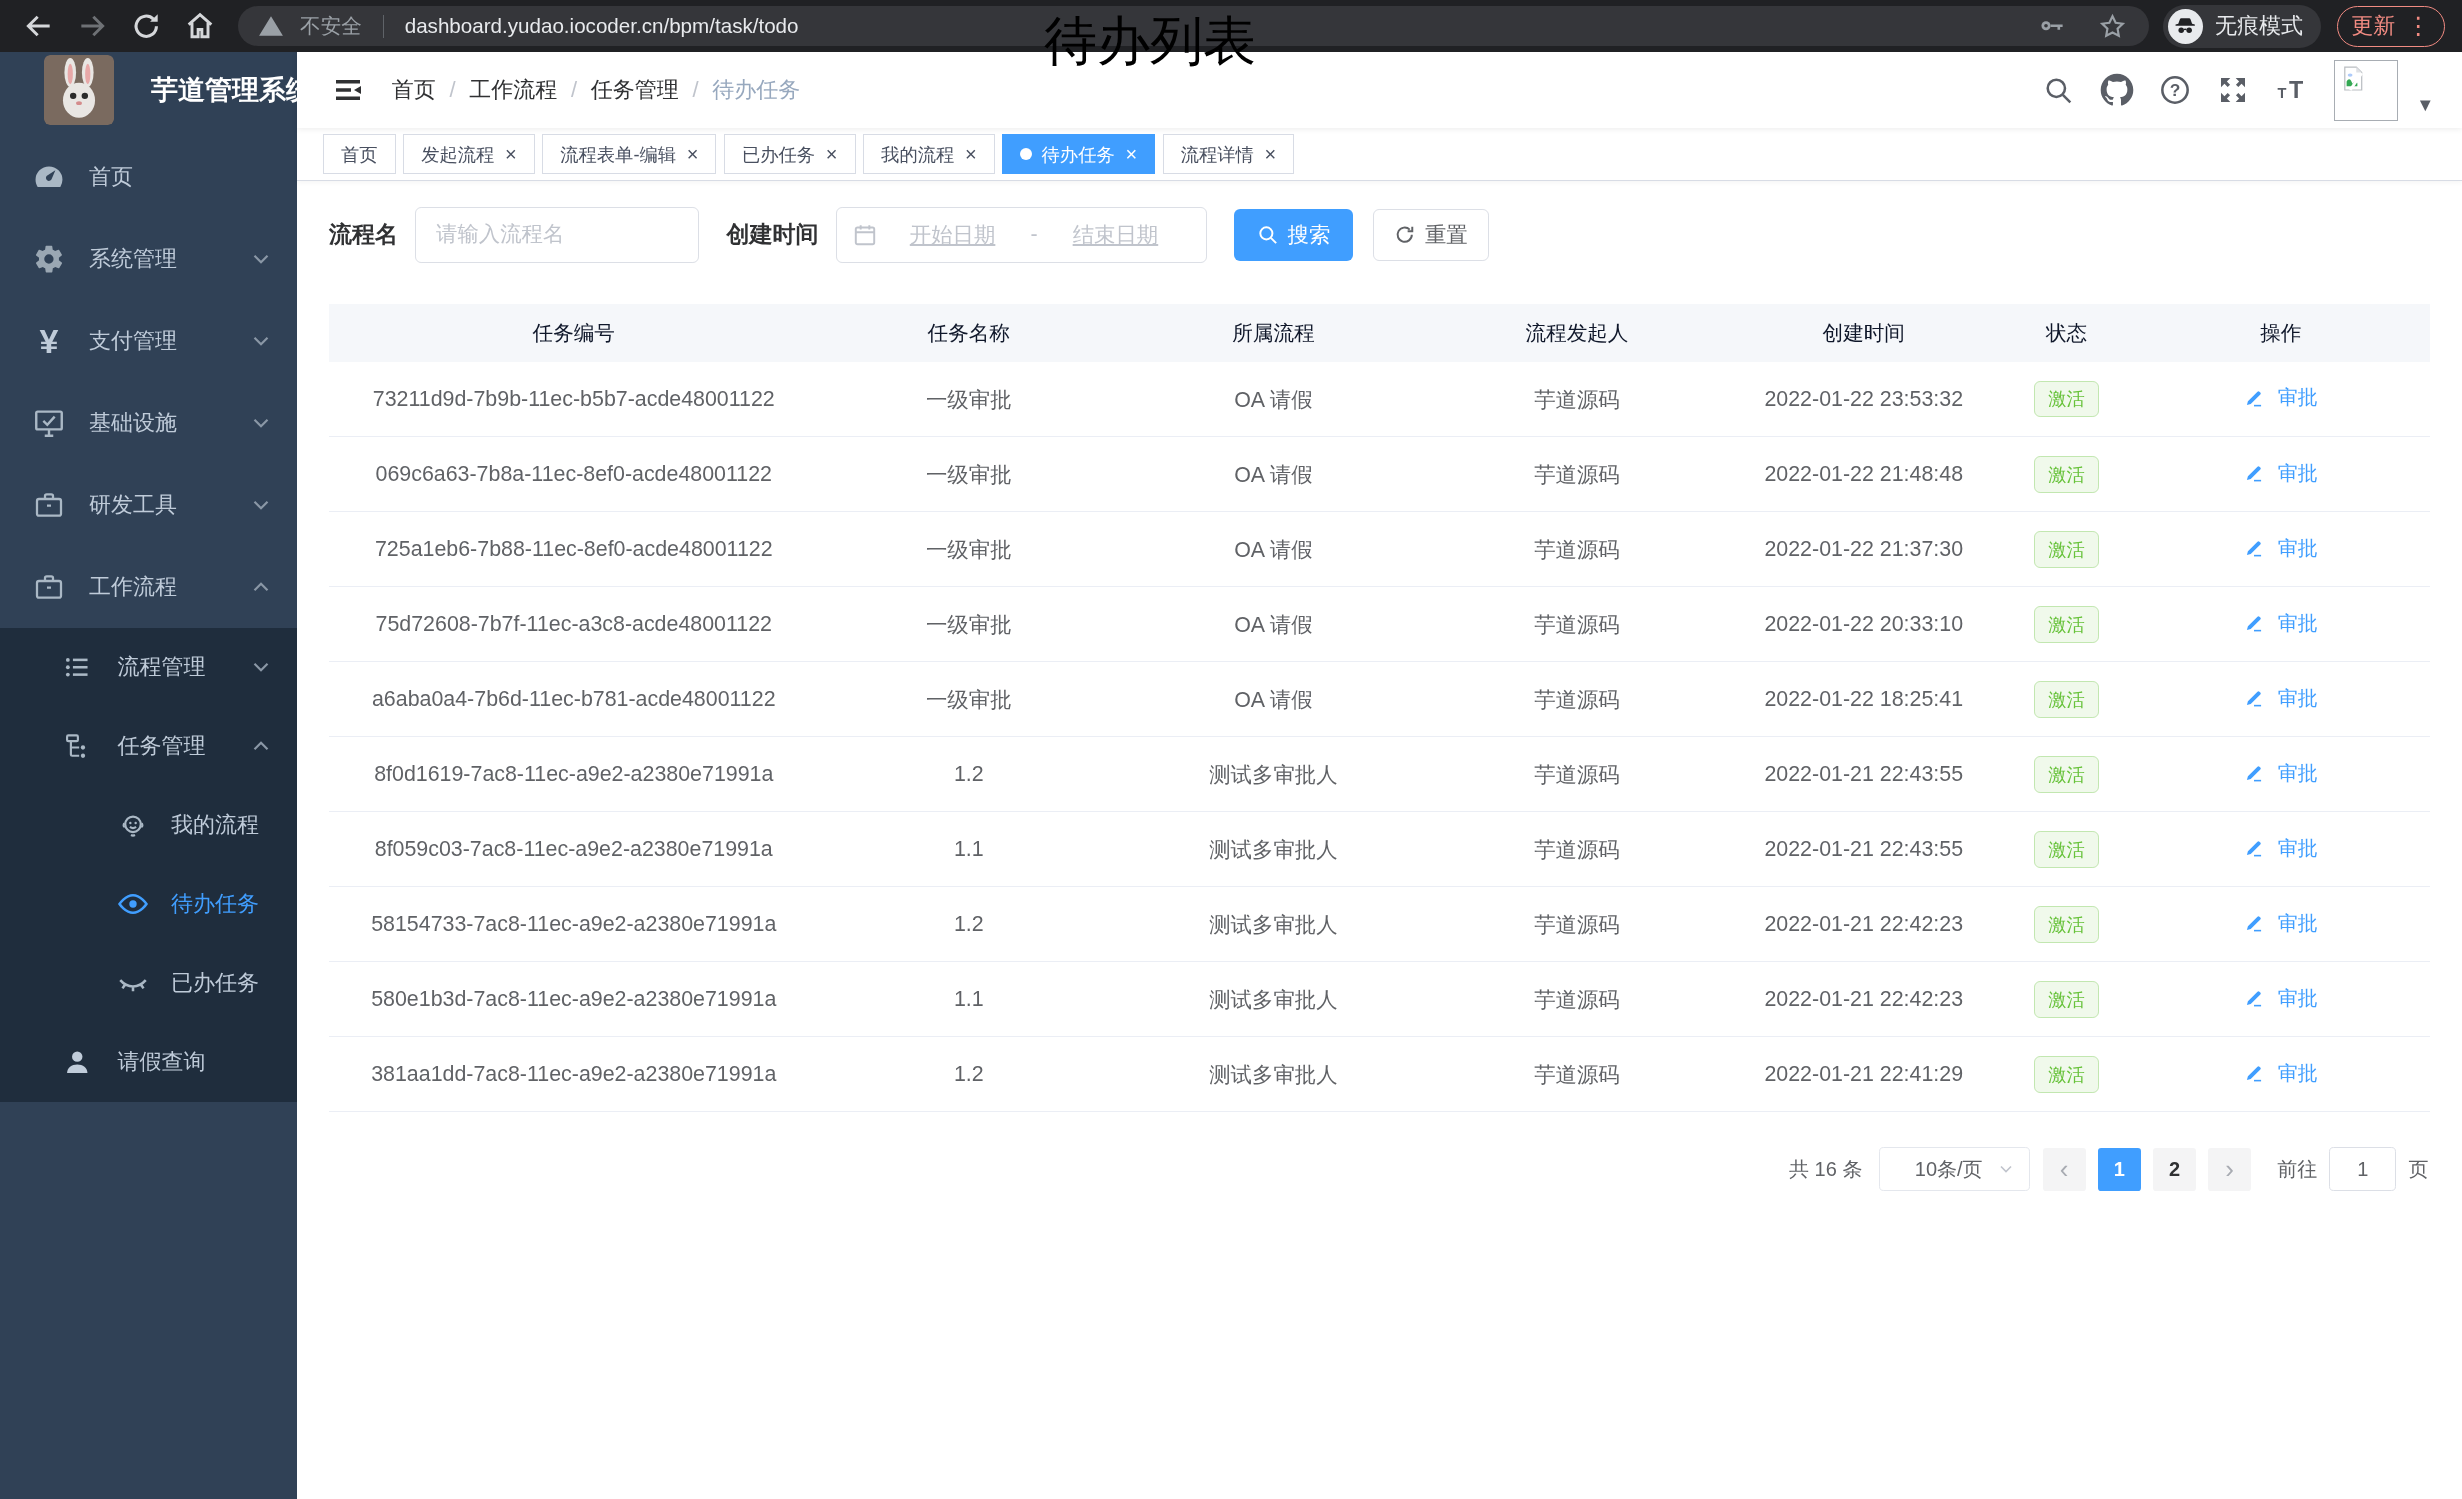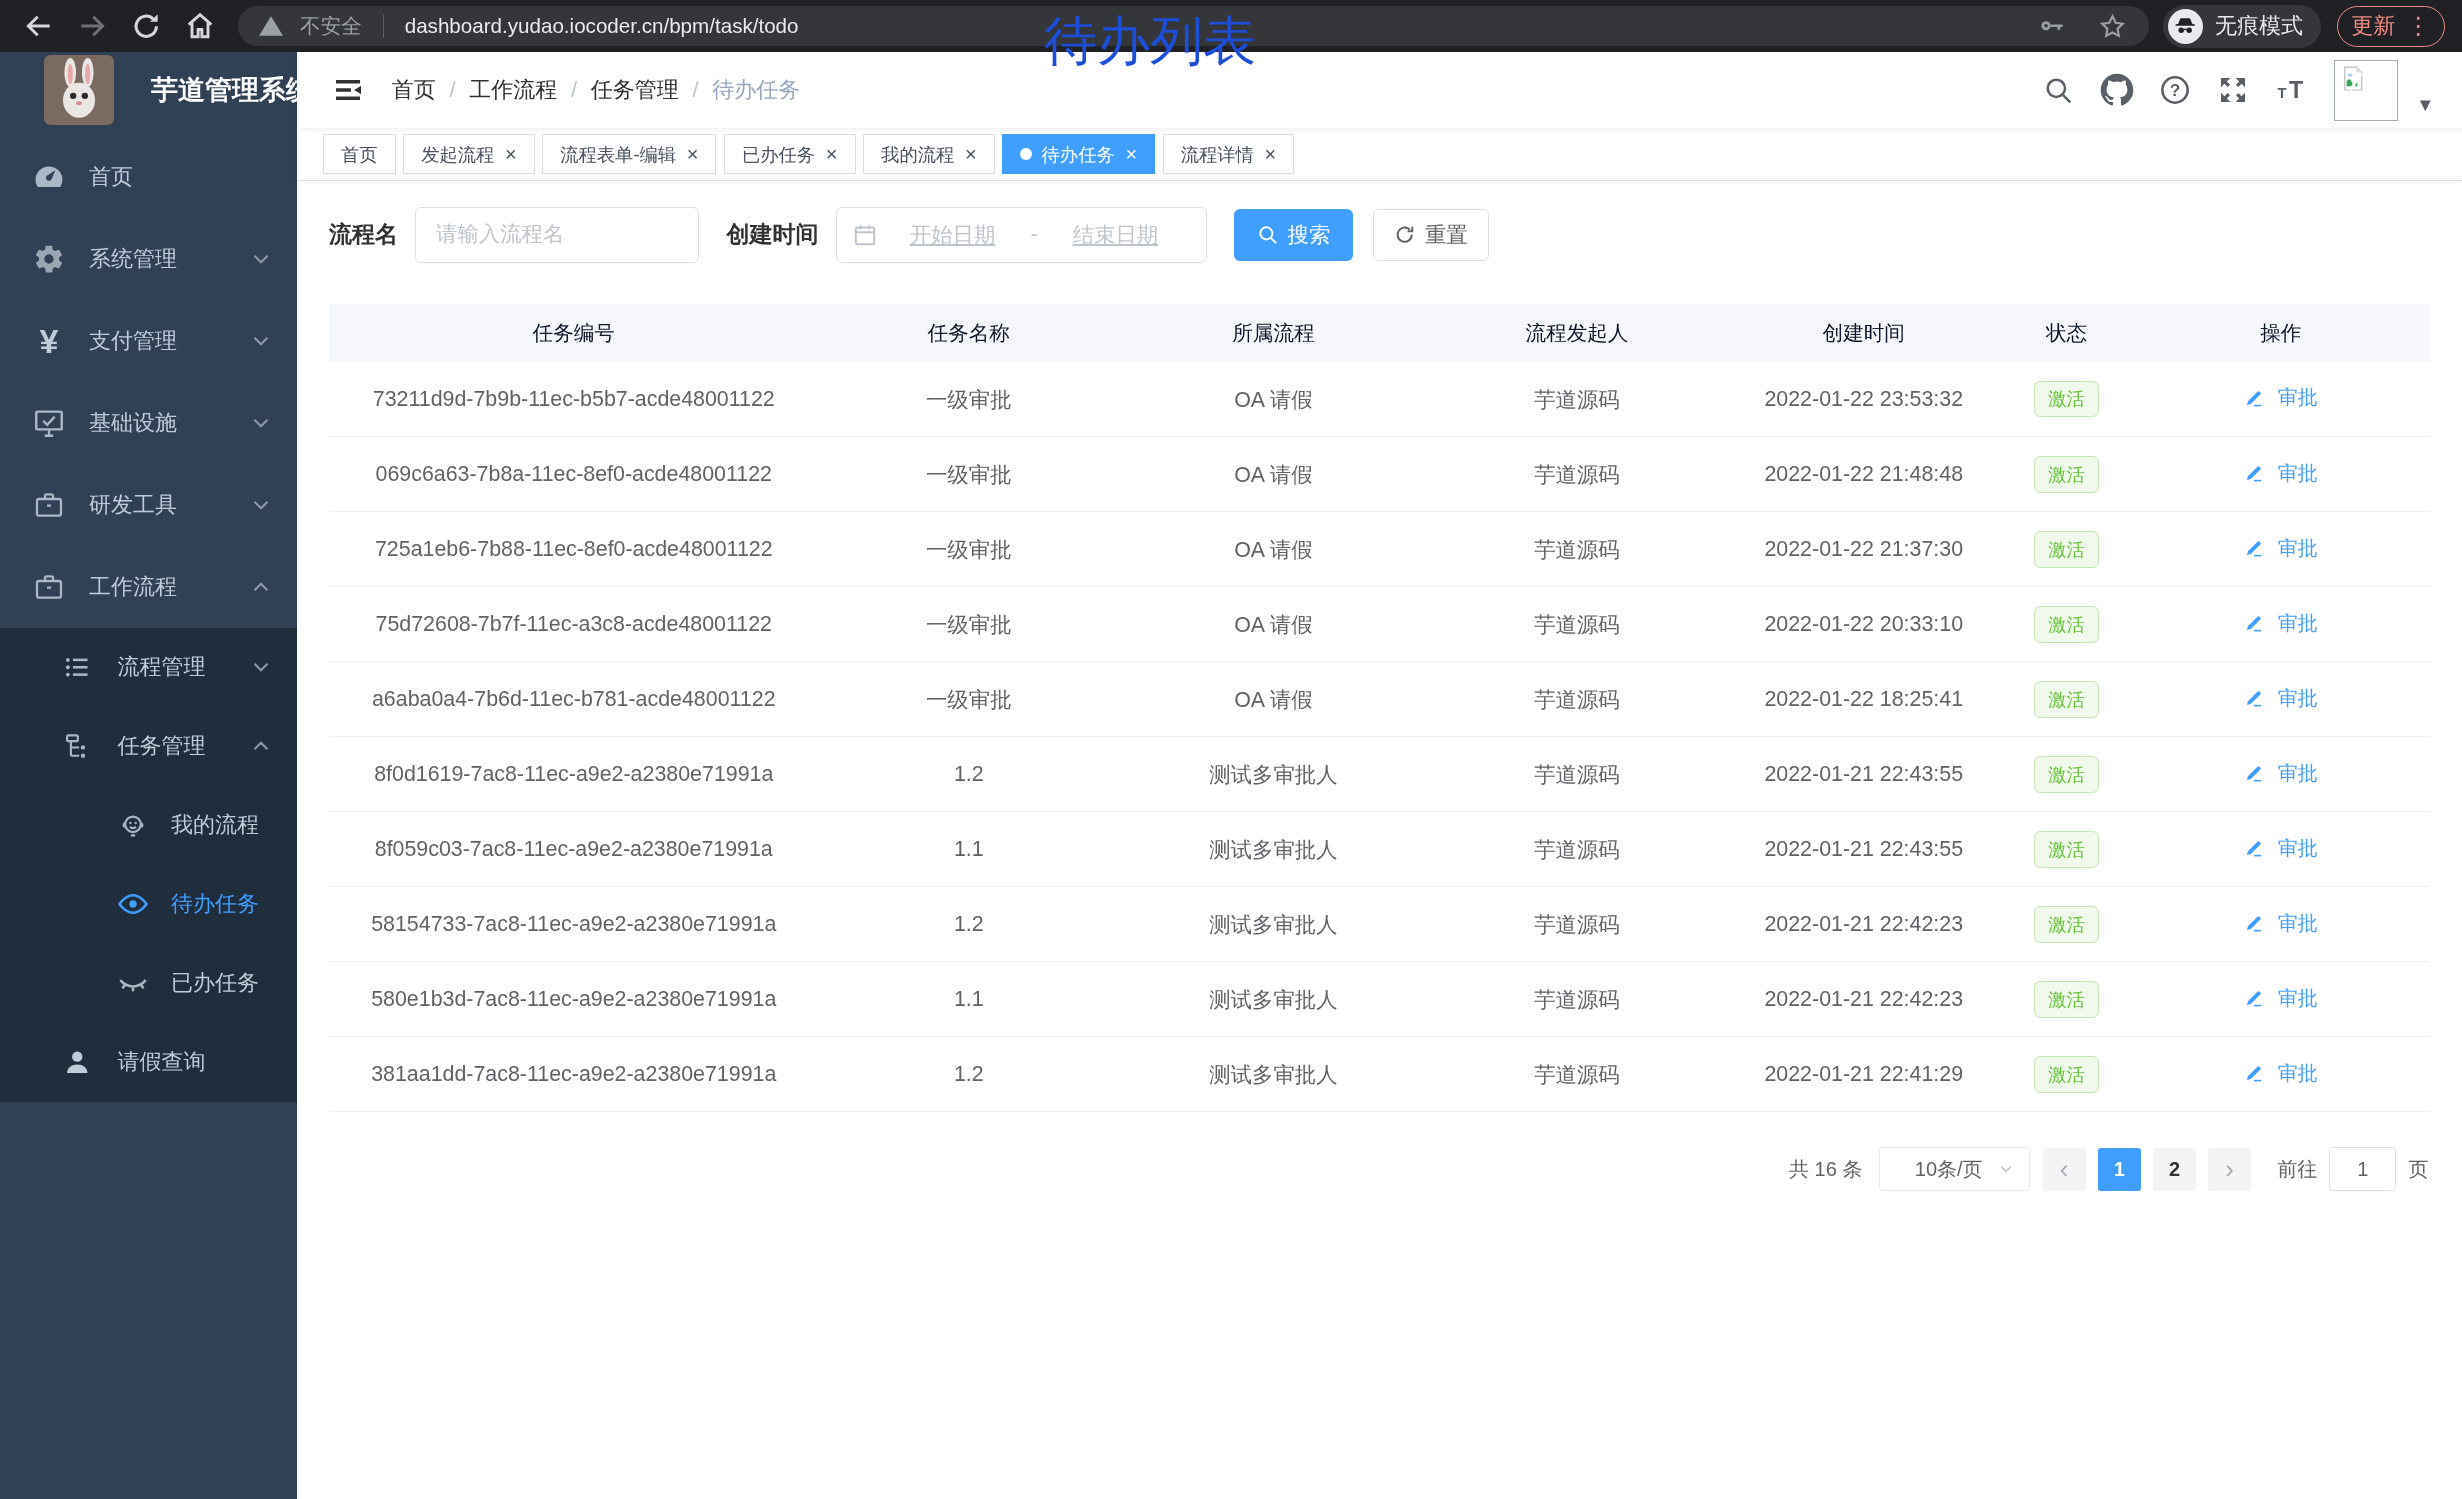--- a/index.html
+++ b/index.html
@@ -14,21 +14,21 @@
   .url-divider { width:1.5px; height:23px; background:#5f6368; margin-right:13.7px; }
   .url-text { color:#e8eaed; font-size:20.6px; white-space:nowrap; overflow:hidden; flex:1; }
   .pill-right-ic { width:34px; height:34px; display:flex; align-items:center; justify-content:center; margin-left:20px; flex:0 0 auto; }
   .incog-pill { height:43px; background:#35363a; border-radius:21.4px; display:flex; align-items:center; padding:0 18.3px 0 4.6px; margin-right:15.3px; flex:0 0 auto; }
   .incog-circle { width:35px; height:35px; background:#e8eaed; border-radius:50%; display:flex; align-items:center; justify-content:center; margin-right:12.2px; }
   .incog-label { color:#e8eaed; font-size:22px; white-space:nowrap; }
   .update-pill { height:41px; border:1.5px solid #f28b82; border-radius:20.6px; display:flex; align-items:center; padding:0 13.7px; color:#f28b82; font-size:22px; gap:10.7px; flex:0 0 auto; }
   .kebab { font-size:24.4px; color:#f28b82; line-height:1; }
 
   
-  .annotation { position:absolute; left:1044px; top:9.2px; z-index:50; color:#1d4ed8; font-size:53px; line-height:1.2; pointer-events:none; white-space:nowrap; }
+  .annotation { position:absolute; left:1044px; top:9.2px; z-index:50; color:#000000; font-size:53px; line-height:1.2; pointer-events:none; white-space:nowrap; }
 
   
   .app { display:flex; height:1448px; }
 
   
   .sidebar { width:297px; background:#304156; flex:0 0 auto; color:#bfcbd9; overflow:hidden; }
   .logo-row { height:76px; display:flex; align-items:center; padding-left:44px; }
   .logo-img { width:70px; height:70px; border-radius:6.1px; flex:0 0 auto; }
   .logo-title { color:#fff; font-size:27px; font-weight:bold; margin-left:37px; white-space:nowrap; }
   .menu { padding-top:7.6px; }

